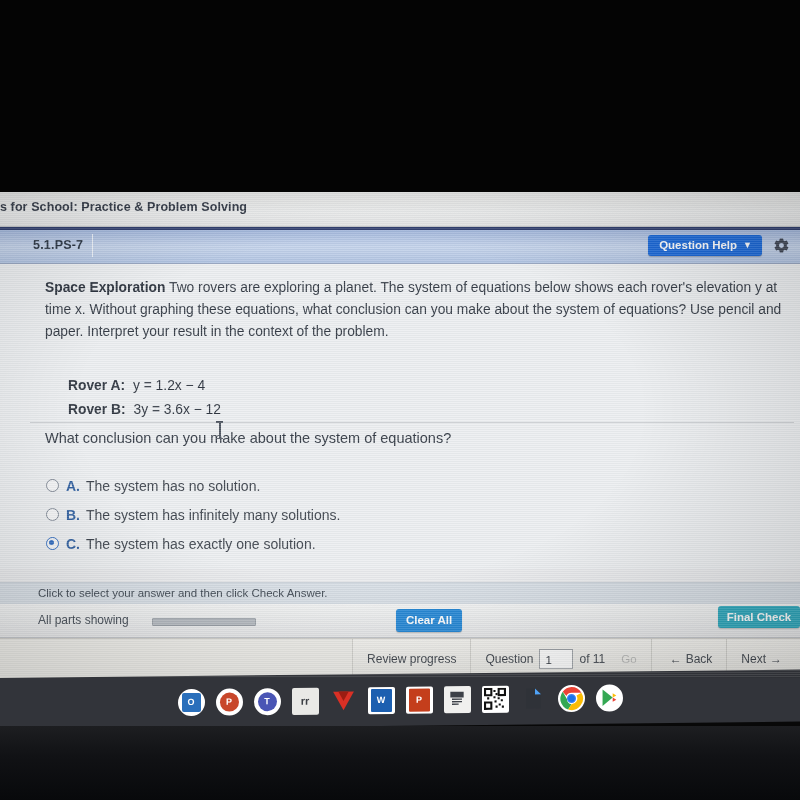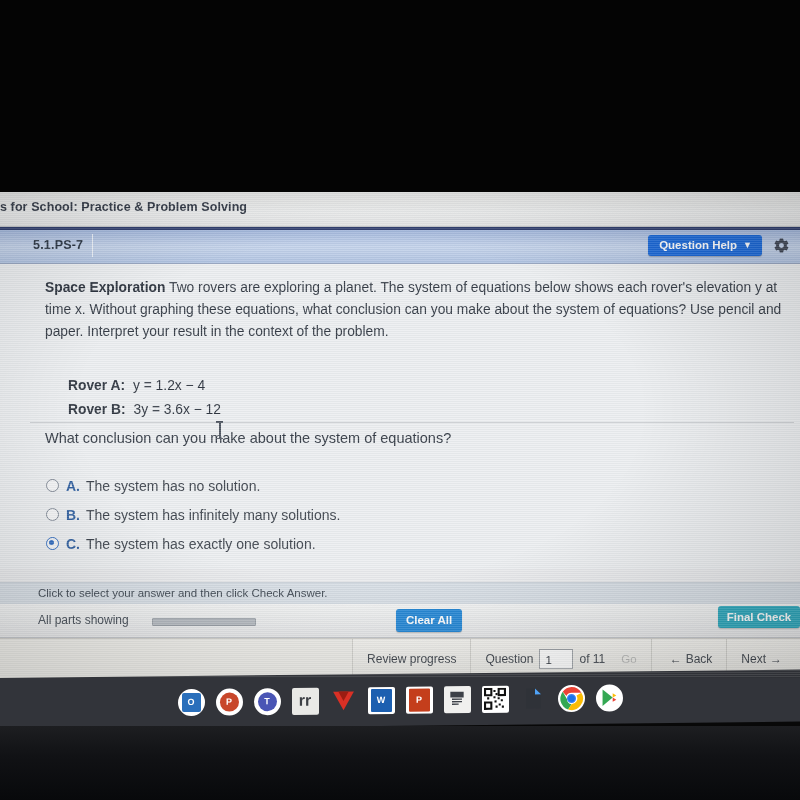--- a/index.html
+++ b/index.html
@@ -539,21 +539,21 @@
 
       <div class="ticon round" style="background:#ffffff;">
         <div class="sq" style="background:#c8472b;border-radius:50%;color:#fff;">P</div>
       </div>
 
       <div class="ticon round" style="background:#ffffff;">
         <div class="sq" style="background:#4a55b5;border-radius:50%;color:#fff;">T</div>
       </div>
 
       <div class="ticon" style="background:#e9e9e6;color:#3c3f44;">
-        <span style="font-size:16px;">rr</span>
+        <span style="font-size:11px;">rr</span>
       </div>
 
       <div class="ticon" style="background:transparent;">
         <svg viewBox="0 0 24 24" width="25" height="25">
             <path fill="#d93025" d="M2 3h20L12 21 2 3z"></path>
             <path fill="#9b1c12" d="M7 3h10l-5 9L7 3z"></path>
           </svg>
       </div>
 
       <div class="ticon" style="background:#ffffff;">

